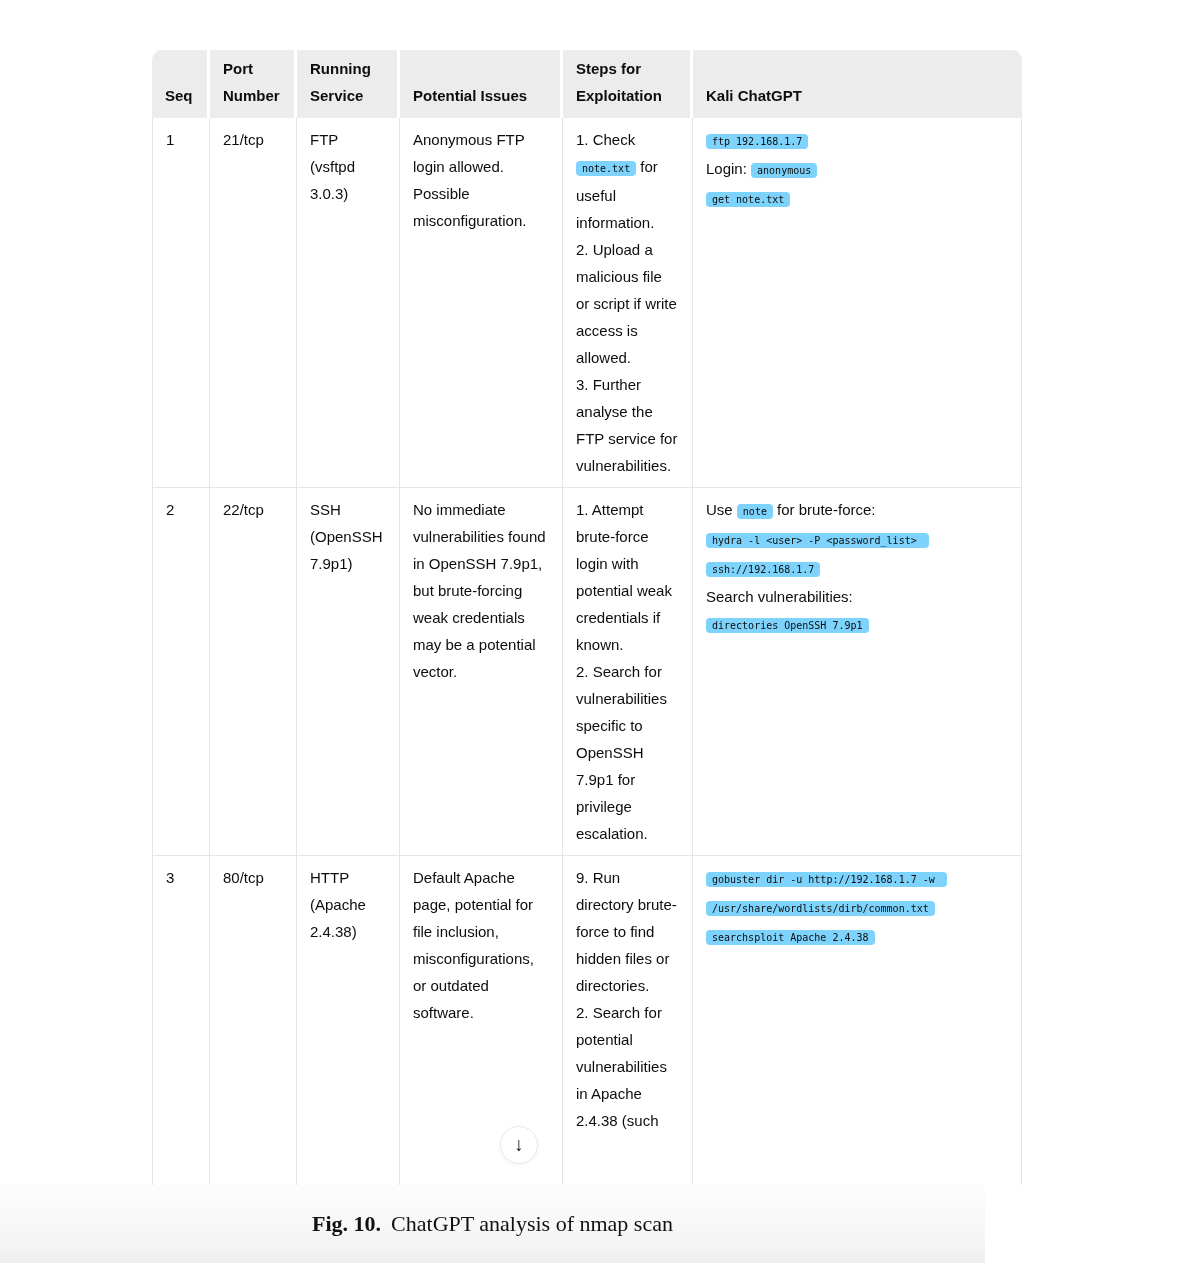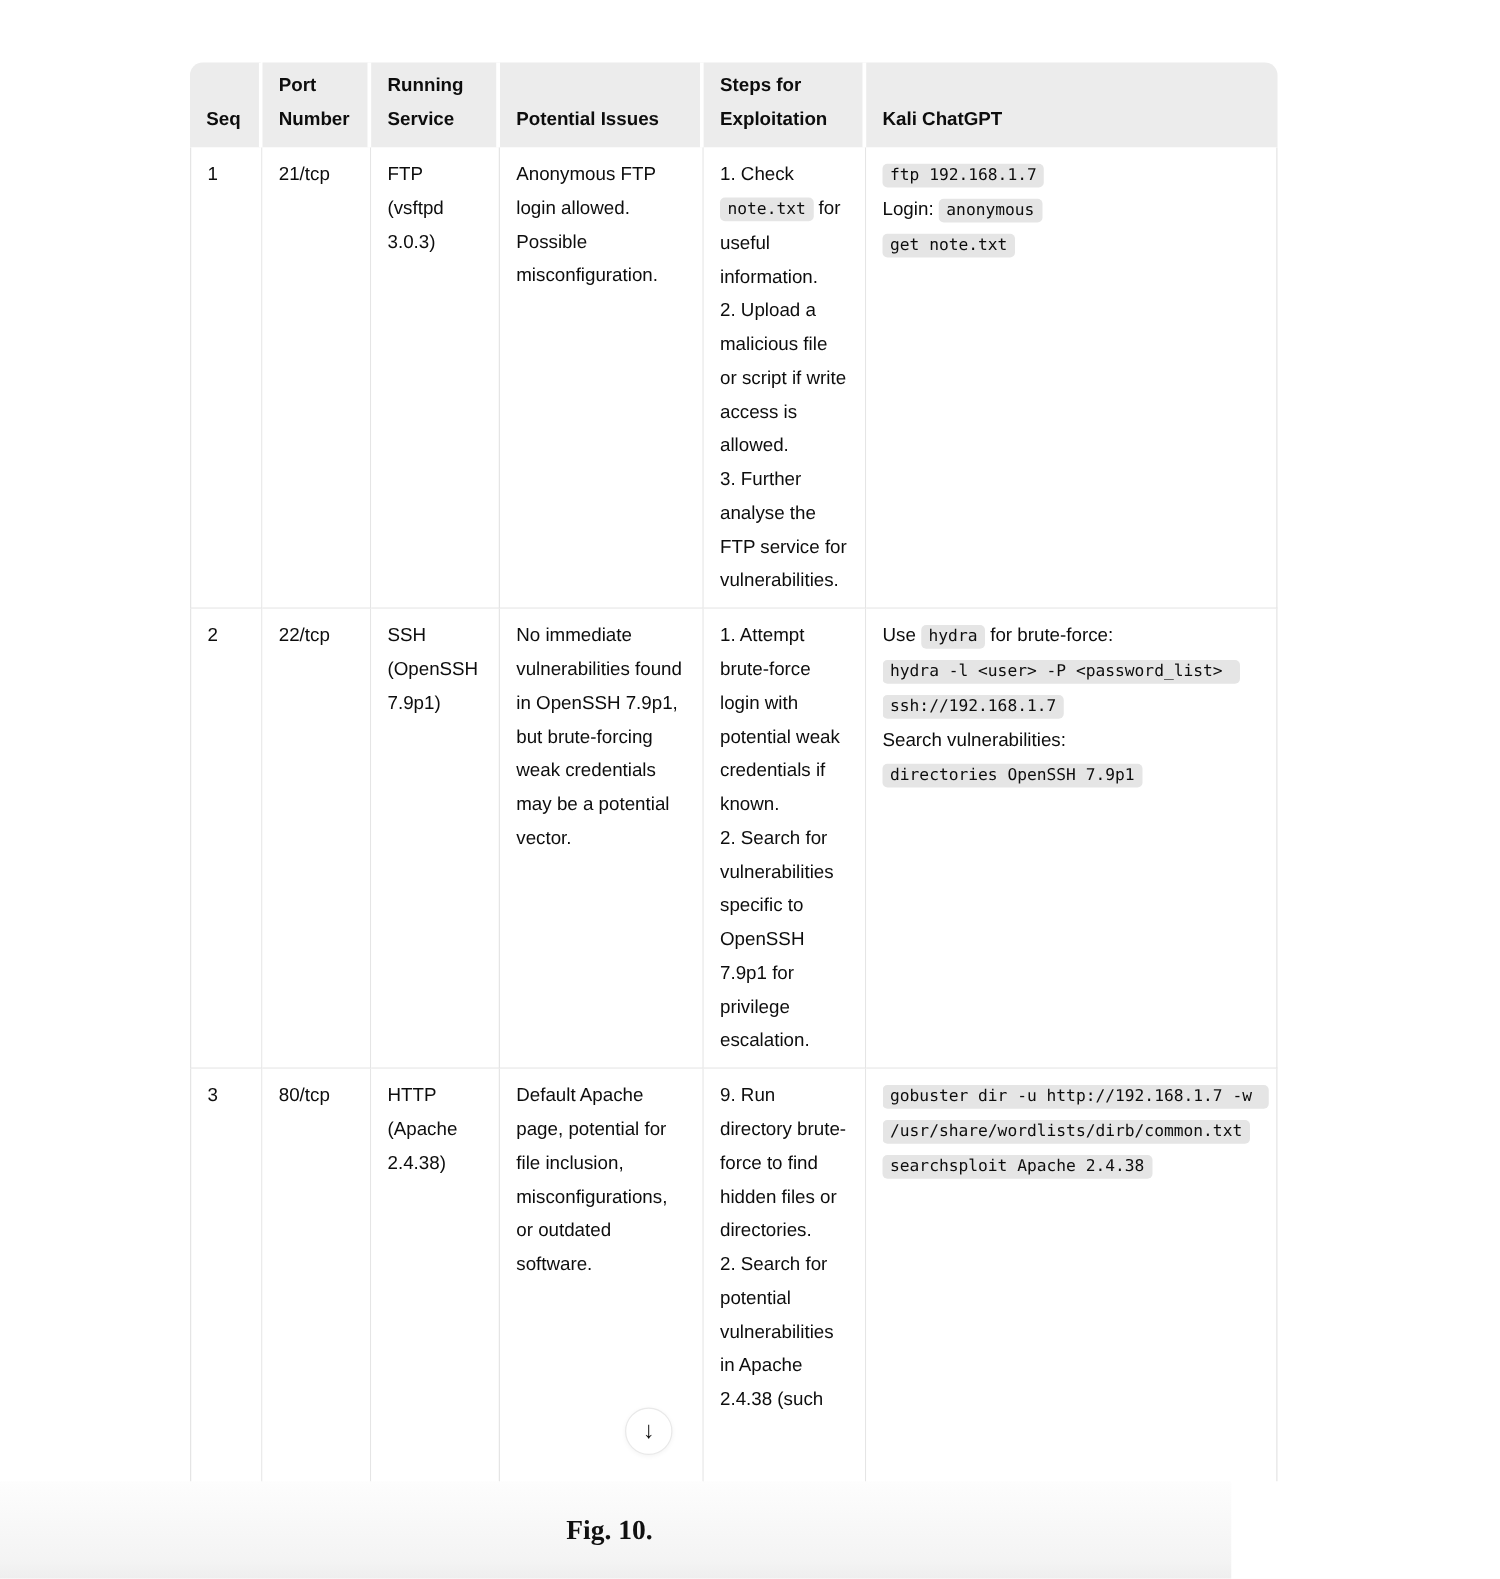--- a/index.html
+++ b/index.html
@@ -41,22 +41,22 @@
     border-right:1px solid #e5e5e5;
     border-bottom:1px solid #e5e5e5;
     overflow-wrap:break-word;
     background:#ffffff;
   }
   td:first-child { border-left:1px solid #e5e5e5; }
   tbody tr:last-child td { height:340px; border-bottom:none; }
   .line { min-height:27px; }
   .code {
     font-family:"DejaVu Sans Mono", monospace;
-    font-size:13px;
-    background:#e5e5e5;
+    font-size:10px;
+    background:#7dd3fc;
     padding:2px 6px;
     border-radius:4px;
     box-decoration-break:clone;
     -webkit-box-decoration-break:clone;
     overflow-wrap:anywhere;
     white-space:pre-wrap;
   }
   .scroll-btn {
     position:absolute; left:500px; top:1126px;
     width:38px; height:38px;
@@ -120,21 +120,21 @@
         <tr>
           <td><span>2</span></td>
           <td><span>22/tcp</span></td>
           <td><span>SSH (OpenSSH 7.9p1)</span></td>
           <td><span>No immediate vulnerabilities found in OpenSSH 7.9p1, but brute-forcing weak credentials may be a potential vector.</span></td>
           <td>
             <div class="line"><span>1. Attempt brute-force login with potential weak credentials if known.</span></div>
             <div class="line"><span>2. Search for vulnerabilities specific to OpenSSH 7.9p1 for privilege escalation.</span></div>
           </td>
           <td>
-            <div class="line"><span>Use </span><span class="code">hydra</span><span> for brute-force:</span></div>
+            <div class="line"><span>Use </span><span class="code">note</span><span> for brute-force:</span></div>
             <div class="line"><span class="code">hydra -l &lt;user&gt; -P &lt;password_list&gt; ssh://192.168.1.7</span></div>
             <div class="line"><span>Search vulnerabilities:</span></div>
             <div class="line"><span class="code">directories OpenSSH 7.9p1</span></div>
           </td>
         </tr>
         <tr>
           <td><span>3</span></td>
           <td><span>80/tcp</span></td>
           <td><span>HTTP (Apache 2.4.38)</span></td>
           <td><span>Default Apache page, potential for file inclusion, misconfigurations, or outdated software.</span></td>
@@ -150,13 +150,14 @@
       </tbody>
   </table>
 
   <div class="scroll-btn">
     <span>↓</span>
   </div>
 </div>
 
 <div class="caption-area">
   <span class="caption-label">Fig. 10.</span>
+  <span class="caption-text">ChatGPT analysis of nmap scan</span>
 </div>
 
 </body></html>

